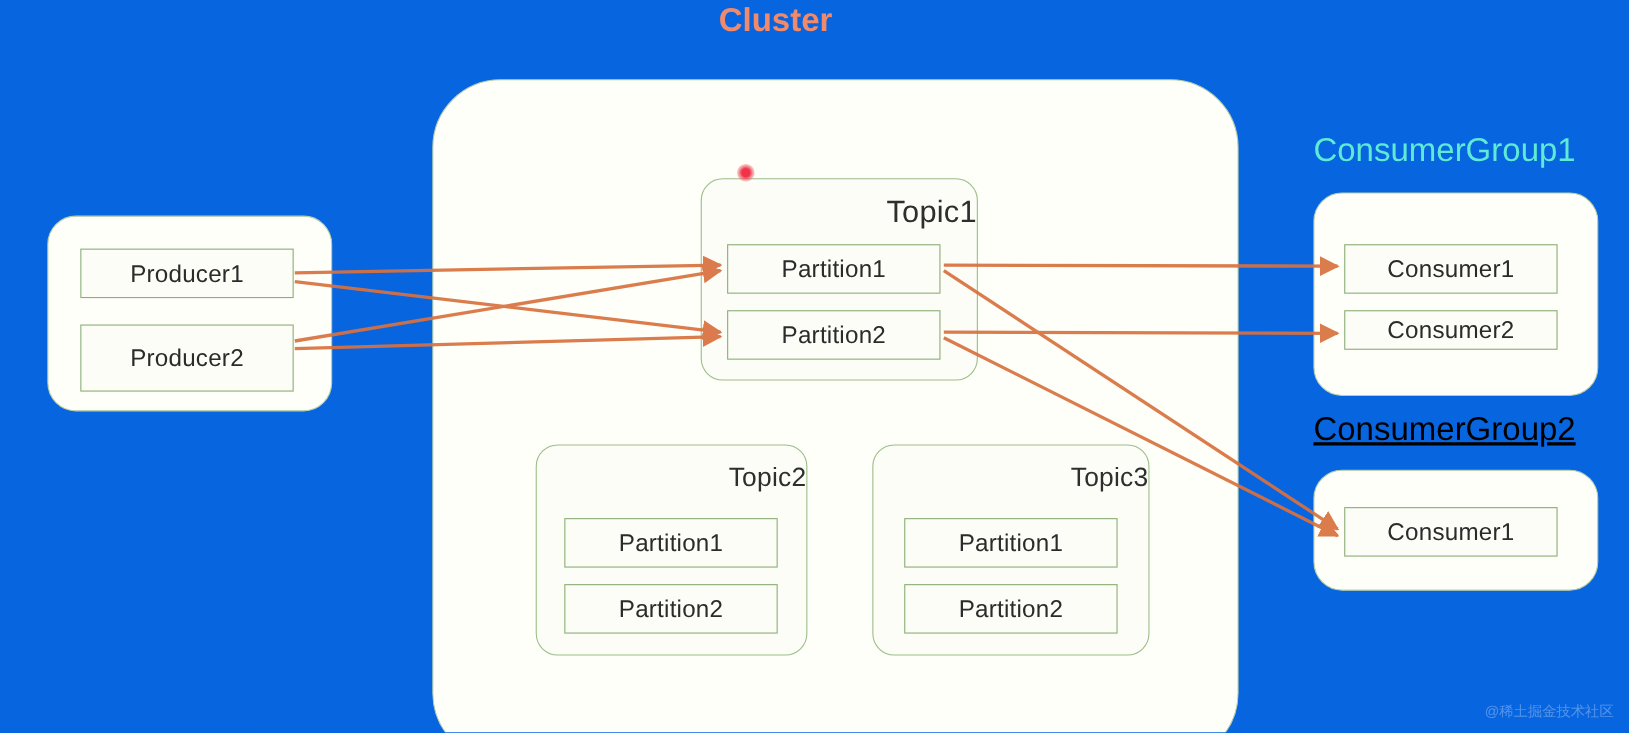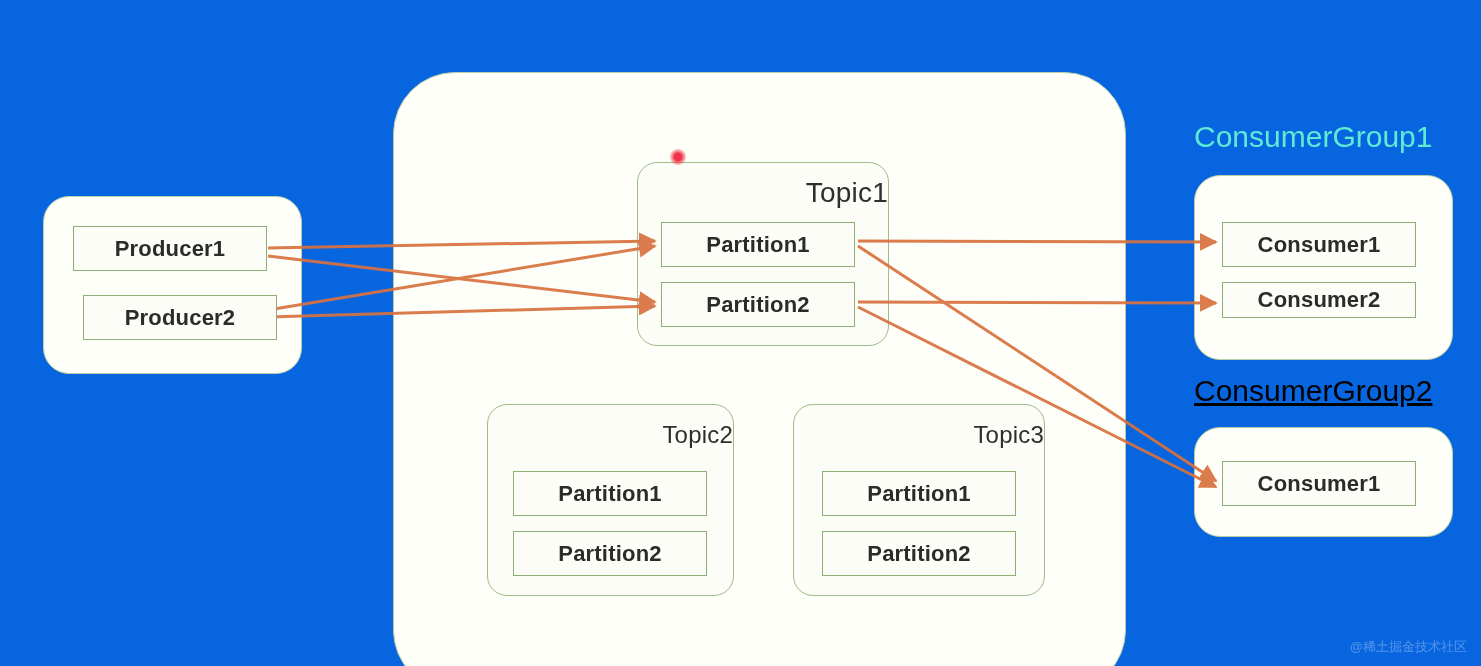--- a/index.html
+++ b/index.html
@@ -116,40 +116,40 @@
     display: flex;
     align-items: center;
     justify-content: center;
     color: #2b2b2b;
     font-size: 22px;
     letter-spacing: 0.2px;
   }
 
   
   .box-producer1 { left: 73px;  top: 226px; width: 194px; height: 45px; }
-  .box-producer2 { left: 83px;  top: 295px; width: 194px; height: 45px; }
+  .box-producer2 { left: 73px;  top: 295px; width: 194px; height: 61px; }
 
   
   .box-t1p1 { left: 661px; top: 222px; width: 194px; height: 45px; }
   .box-t1p2 { left: 661px; top: 282px; width: 194px; height: 45px; }
 
   
   .box-t2p1 { left: 513px; top: 471px; width: 194px; height: 45px; }
   .box-t2p2 { left: 513px; top: 531px; width: 194px; height: 45px; }
 
   
   .box-t3p1 { left: 822px; top: 471px; width: 194px; height: 45px; }
   .box-t3p2 { left: 822px; top: 531px; width: 194px; height: 45px; }
 
   
   .box-c1g1 { left: 1222px; top: 222px; width: 194px; height: 45px; }
   .box-c2g1 { left: 1222px; top: 282px; width: 194px; height: 36px; }
   .box-c1g2 { left: 1222px; top: 461px; width: 194px; height: 45px; }
 
-  .leaf-inner { z-index: 6; font-weight: bold; }
+  .leaf-inner { z-index: 6; }
 
   
   .heading {
     position: absolute;
     z-index: 6;
     white-space: nowrap;
   }
   .heading-cluster {
     left: 0;
     top: 2px;
@@ -253,20 +253,21 @@
   <div class="leaf leaf-inner box-t2p1">Partition1</div>
   <div class="leaf leaf-inner box-t2p2">Partition2</div>
 
   <div class="leaf leaf-inner box-t3p1">Partition1</div>
   <div class="leaf leaf-inner box-t3p2">Partition2</div>
 
   <div class="leaf leaf-inner box-c1g1">Consumer1</div>
   <div class="leaf leaf-inner box-c2g1">Consumer2</div>
   <div class="leaf leaf-inner box-c1g2">Consumer1</div>
 
+  <div class="heading heading-cluster">Cluster</div>
   <div class="heading heading-cg1">ConsumerGroup1</div>
   <div class="heading heading-cg2">ConsumerGroup2</div>
 
   <div class="click-dot"></div>
 
   <div class="watermark">@稀土掘金技术社区</div>
 
 </div>
 
 </body></html>

